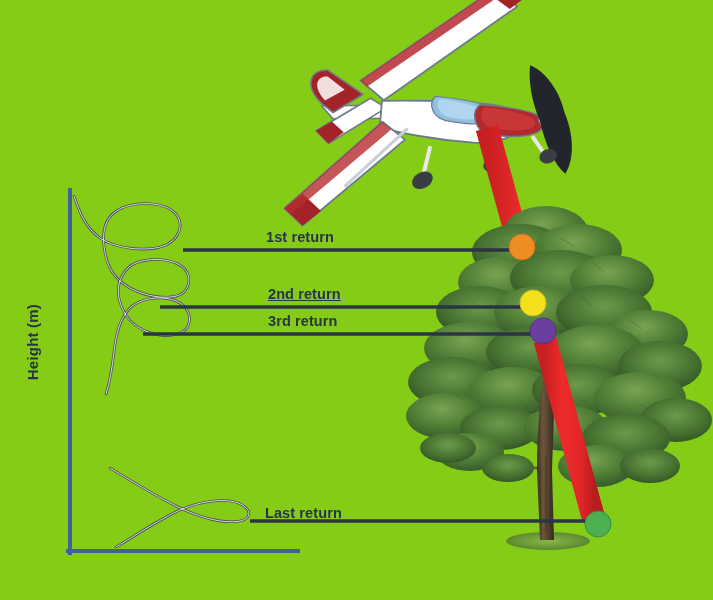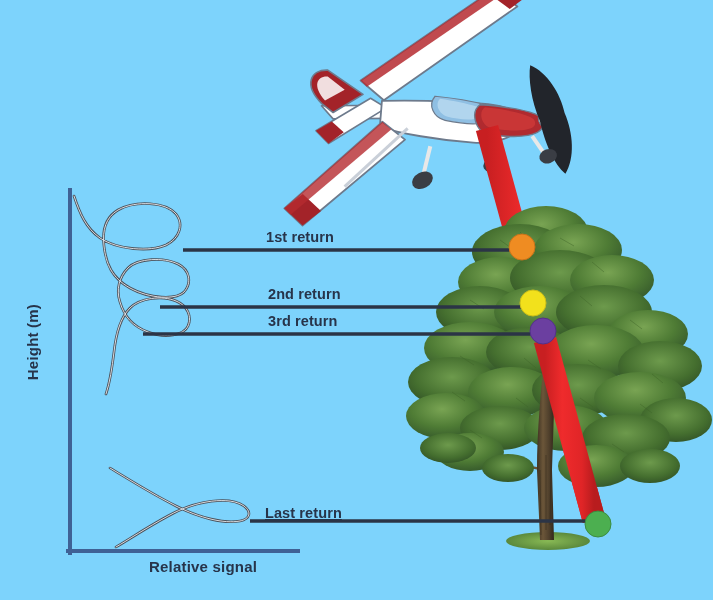--- a/index.html
+++ b/index.html
@@ -1,38 +1,38 @@
 <!DOCTYPE html>
 <html><head>
 <meta charset="utf-8">
 <style>
   html,body{margin:0;padding:0;background:#ffffff;}
   body{width:713px;height:600px;position:relative;overflow:hidden;
        font-family:"Liberation Sans", sans-serif;}
 
-  #stage{position:absolute;inset:0;width:713px;height:600px;background:#7dd3fc;}
+  #stage{position:absolute;inset:0;width:713px;height:600px;background:#84cc16;}
 
   .axis-label{
     position:absolute;color:#27344a;font-weight:bold;
     font-size:15px;letter-spacing:.2px;white-space:nowrap;
   }
   #y-axis-label{
     left:24px;top:304px;transform-origin:left top;
     transform:rotate(-90deg) translate(-100%,0);
   }
   #x-axis-label{left:149px;top:558px;}
 
   .ret-label{
     position:absolute;color:#27344a;font-weight:bold;font-size:14.5px;
     white-space:nowrap;letter-spacing:.1px;
   }
   #lbl-1{left:266px;top:229px;}
-  #lbl-2{left:268px;top:286px;}
+  #lbl-2{left:268px;top:286px;text-decoration:underline;}
   #lbl-3{left:268px;top:313px;text-align:center;}
-  #lbl-last{left:265px;top:505px;text-decoration:underline;}
+  #lbl-last{left:265px;top:505px;}
 
   svg.layer{position:absolute;left:0;top:0;width:713px;height:600px;overflow:visible;}
   svg.layer.pass{pointer-events:none;}
 </style>
 </head>
 <body>
 
 <div id="stage">
 
   <svg class="layer pass" viewBox="0 0 713 600">
@@ -220,15 +220,14 @@
     <circle cx="543" cy="331" r="13" fill="#6b3fa0" stroke="#53318a" stroke-width="1"></circle>
     <circle cx="598" cy="524" r="13" fill="#4caf50" stroke="#3c8c41" stroke-width="1"></circle>
   </svg>
 
   <div class="ret-label" id="lbl-1">1st return</div>
   <div class="ret-label" id="lbl-2">2nd return</div>
   <div class="ret-label" id="lbl-3">3rd return</div>
   <div class="ret-label" id="lbl-last">Last return</div>
 
   <div class="axis-label" id="y-axis-label">Height (m)</div>
-  <div class="axis-label" id="x-axis-label">Relative signal</div>
 
 </div>
 
 </body></html>

